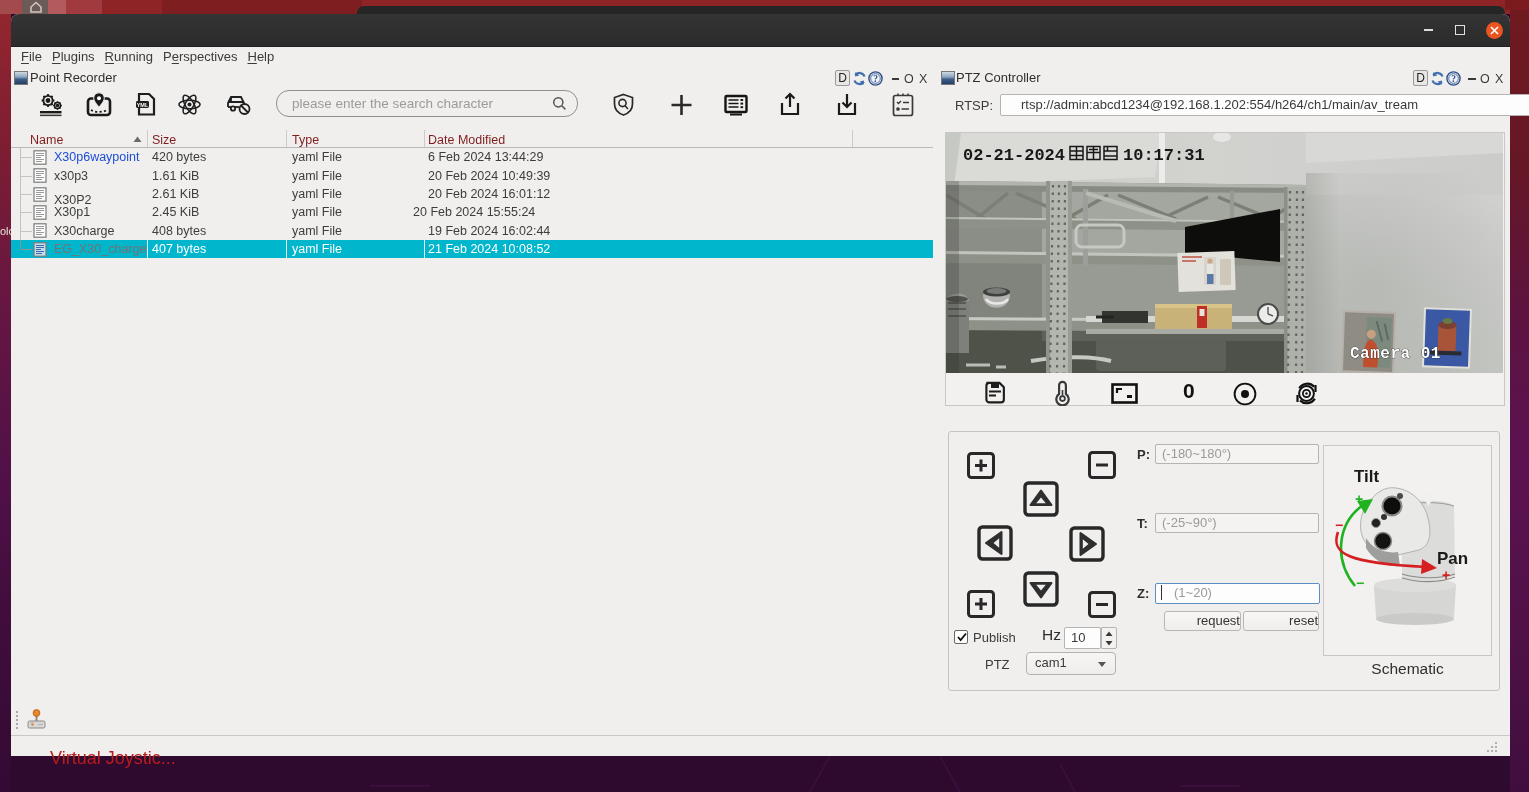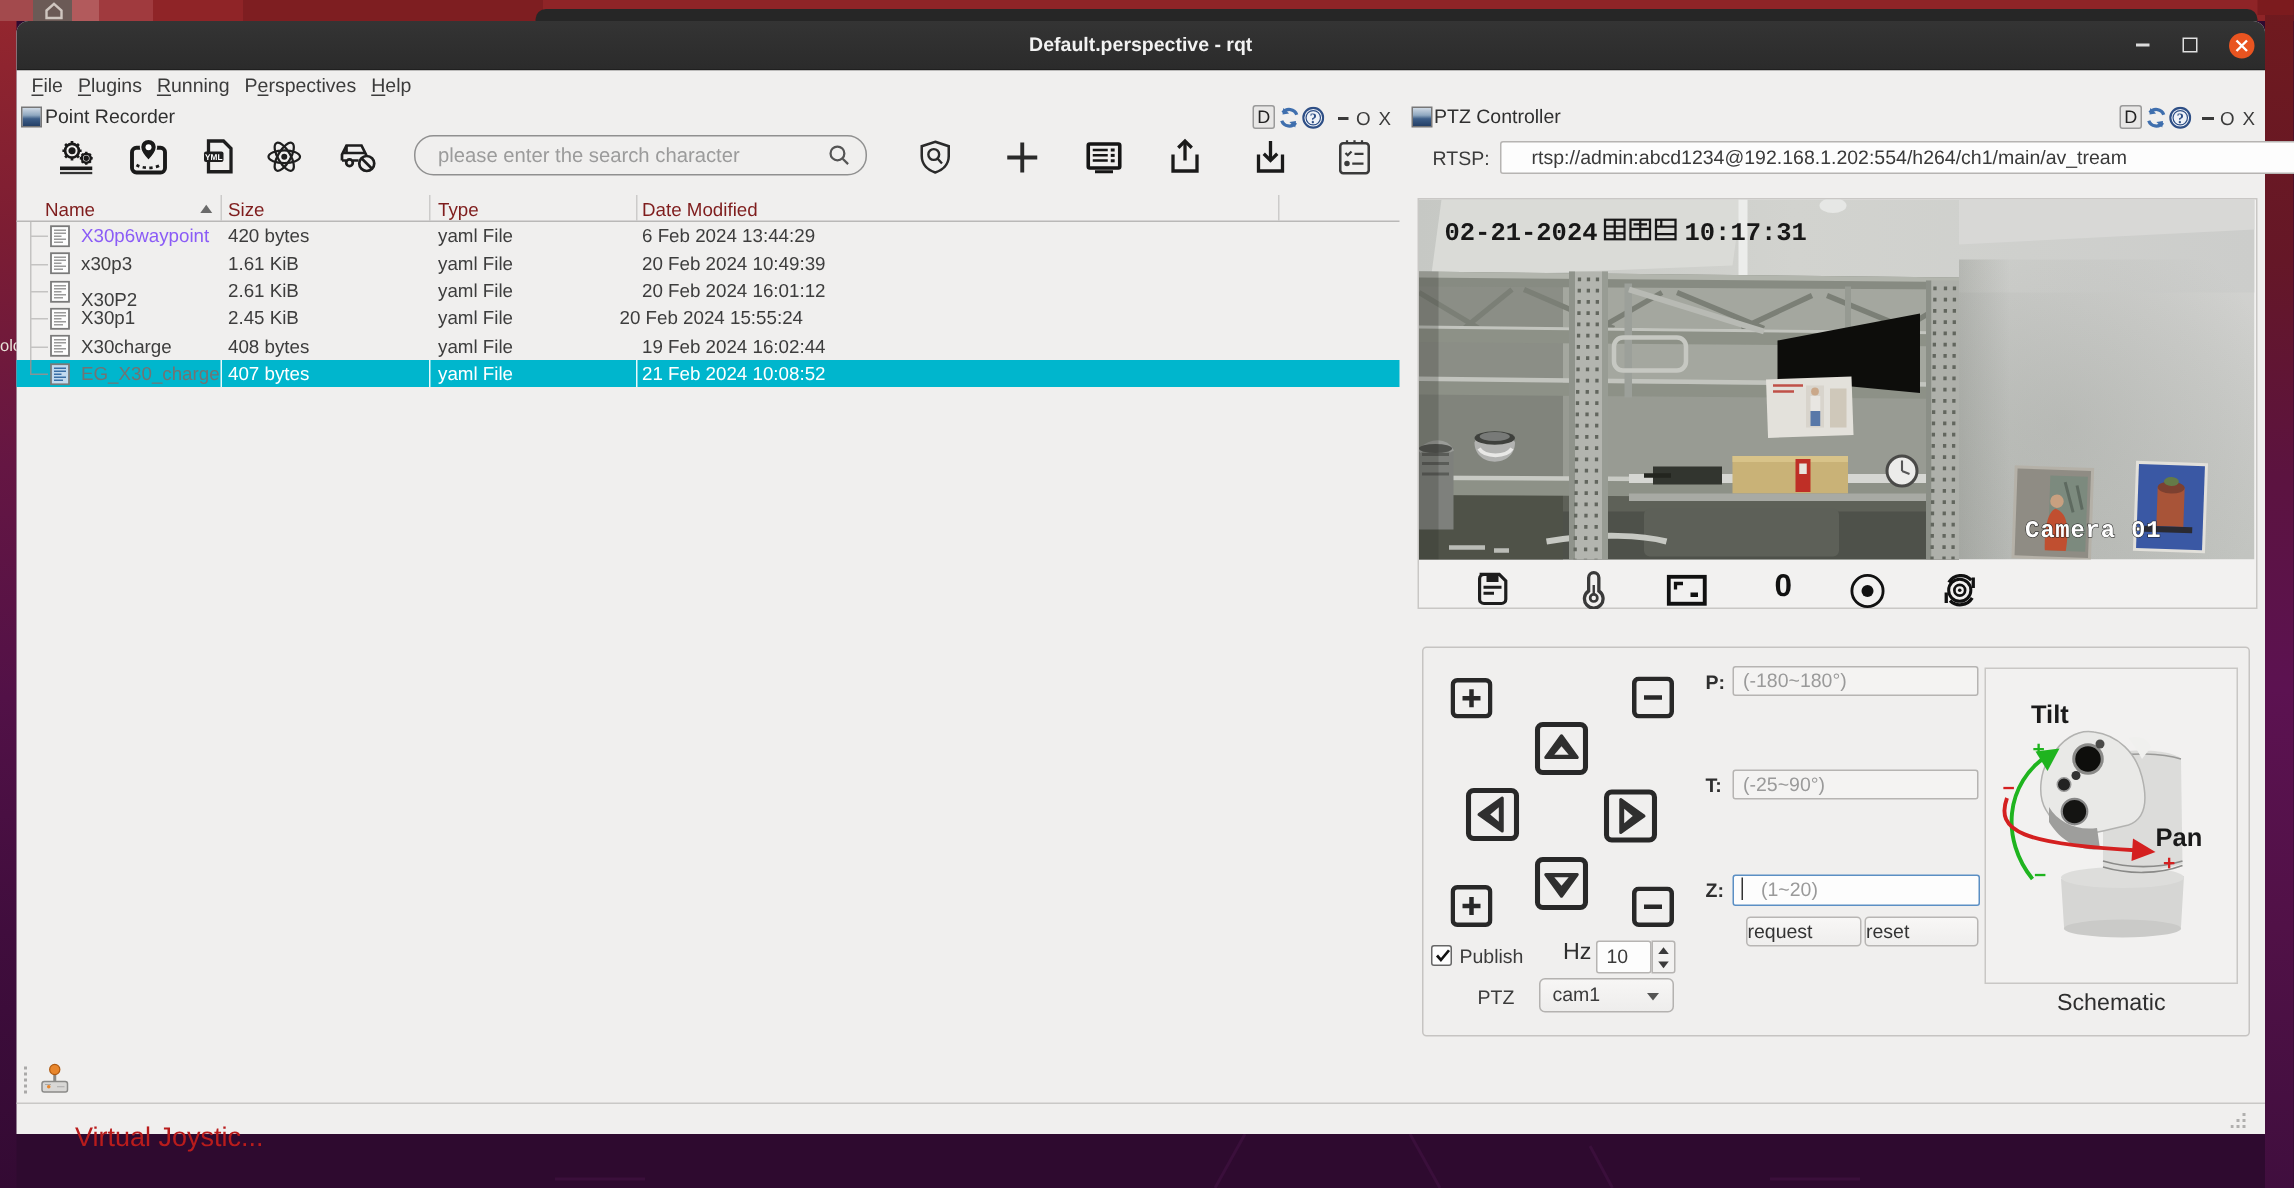--- a/index.html
+++ b/index.html
@@ -15,21 +15,21 @@
 #tbar .t{width:100%;text-align:center;top:8px;color:#f2f2f2;font-weight:bold;font-size:13px}
 .mtxt{font-size:13px;color:#3b3b3b}
 #menubar span{display:inline-block;margin-right:10px}
 u{text-decoration:underline;text-underline-offset:2px}
 .dockt{font-size:13px;color:#2f2f2f}
 .dctl{font-size:12px;color:#3a3a3a;font-weight:bold}
 .fld{background:#fdfdfd;border:1px solid #b6b4b2;border-radius:2px;font-size:13px;color:#3a3a3a}
 .ph{color:#9a9a9a}
 .hdr{font-size:12.5px;color:#7f1d1d}
 .cell{font-size:12.5px;color:#3d3d3d;white-space:nowrap}
-.btn{background:linear-gradient(180deg,#f8f7f6,#efeeed);border:1px solid #b8b6b4;border-radius:3px;font-size:13px;color:#333;text-align:left}
+.btn{background:linear-gradient(180deg,#f8f7f6,#efeeed);border:1px solid #b8b6b4;border-radius:3px;font-size:13px;color:#333;text-align:right}
 .gb{border:1px solid #c6c4c2;border-radius:3px}
 </style></head>
 <body>
 <div class="ab" id="deskT"></div>
 <div class="ab" id="deskB"></div>
 <div class="ab" id="deskL"></div>
 <div class="ab" id="deskR"></div>
 
 <div class="ab" style="left:0;top:0;width:22px;height:14px;background:#a34a4d"></div>
 <div class="ab" style="left:22px;top:0;width:26px;height:14px;background:#6b5a56"></div>
@@ -48,21 +48,20 @@
       <path d="M830 0 L810 36"></path>
       <path d="M940 0 L960 36"></path>
       <path d="M1060 8 L1075 36"></path>
       <path d="M370 30 h60"></path>
       <path d="M1180 30 h60"></path>
     </g>
   </svg>
 <div class="ab" style="left:0;top:225px;width:11px;height:14px;overflow:hidden;color:#e8e2d8;font-size:11px">olc</div>
 <div class="ab win" id="win">
 <div class="ab" id="tbar">
-      <div class="ab t">Default.perspective - rqt</div>
 <div class="ab" style="left:1413px;top:15px;width:9px;height:2px;background:#dcdcdc"></div>
 <div class="ab" style="left:1444px;top:11px;width:10px;height:10px;border:1.5px solid #e0e0e0"></div>
 <div class="ab" style="left:1475px;top:8px;width:17px;height:17px;border-radius:50%;background:#e95420"></div>
 <svg class="ab" style="left:1479px;top:12px" width="9" height="9">
         <path d="M1 1 L8 8 M8 1 L1 8" stroke="#fff" stroke-width="1.6"></path>
       </svg>
 </div>
 <div class="ab mtxt" id="menubar" style="left:10px;top:35px"><span><u>F</u>ile</span><span><u>P</u>lugins</span><span><u>R</u>unning</span><span>P<u>e</u>rspectives</span><span><u>H</u>elp</span></div>
 
 <div class="ab" style="left:3px;top:57px;width:14px;height:14px;border:1px solid #777;background:linear-gradient(180deg,#cfd9e4 0%,#8fa8c0 40%,#3d5e88 60%,#243f66 100%)"></div>
@@ -193,21 +192,21 @@
 <div class="ab" style="left:0px;top:133px;width:922px;height:1px;background:#b9b8b7"></div>
 <div class="ab" style="left:9px;top:134px;width:1px;height:101px;background:#c4c3c2"></div>
 
 <div class="ab" style="left:9px;top:143.2px;width:12px;height:1px;background:#c4c3c2"></div>
 <svg class="ab" style="left:22px;top:135.7px" width="14" height="15" viewBox="0 0 14 15">
       <rect x="1" y="0.8" width="12" height="13.4" fill="#fdfdfd" stroke="#7a7a7a" stroke-width="1.2"></rect>
       <g stroke="#9a9a9a" stroke-width="1">
         <path d="M3 3.5 h8 M3 5.5 h8 M3 7.5 h5 M3 9.5 h8 M3 11.5 h6"></path>
       </g>
     </svg>
-<div class="ab cell" style="left:43px;top:136.2px;color:#8b5cf6">X30p6waypoint</div>
+<div class="ab cell" style="left:43px;top:136.2px;color:#1d4ed8">X30p6waypoint</div>
 <div class="ab cell" style="left:141px;top:136.2px;color:#3d3d3d">420 bytes</div>
 <div class="ab cell" style="left:281px;top:136.2px;color:#3d3d3d">yaml File</div>
 <div class="ab cell" style="left:417px;top:136.2px;color:#3d3d3d">6 Feb 2024 13:44:29</div>
 <div class="ab" style="left:9px;top:161.6px;width:12px;height:1px;background:#c4c3c2"></div>
 <svg class="ab" style="left:22px;top:154.1px" width="14" height="15" viewBox="0 0 14 15">
       <rect x="1" y="0.8" width="12" height="13.4" fill="#fdfdfd" stroke="#7a7a7a" stroke-width="1.2"></rect>
       <g stroke="#9a9a9a" stroke-width="1">
         <path d="M3 3.5 h8 M3 5.5 h8 M3 7.5 h5 M3 9.5 h8 M3 11.5 h6"></path>
       </g>
     </svg>

